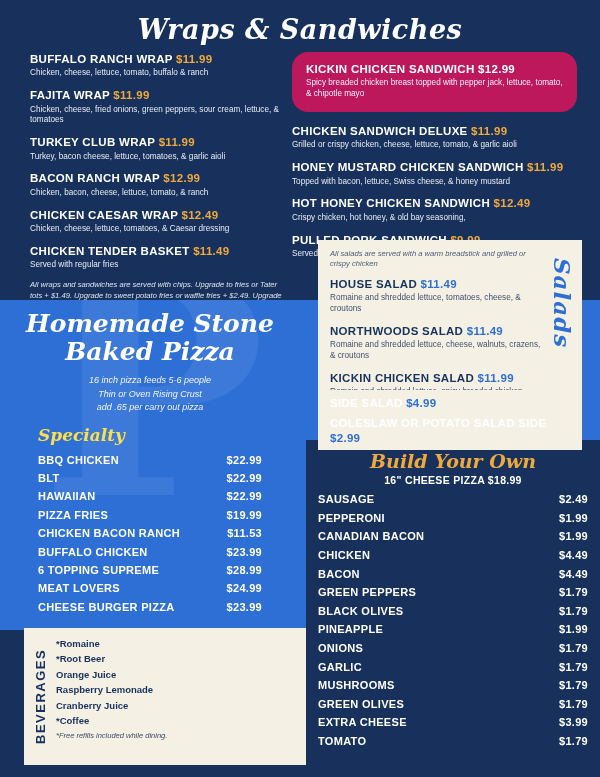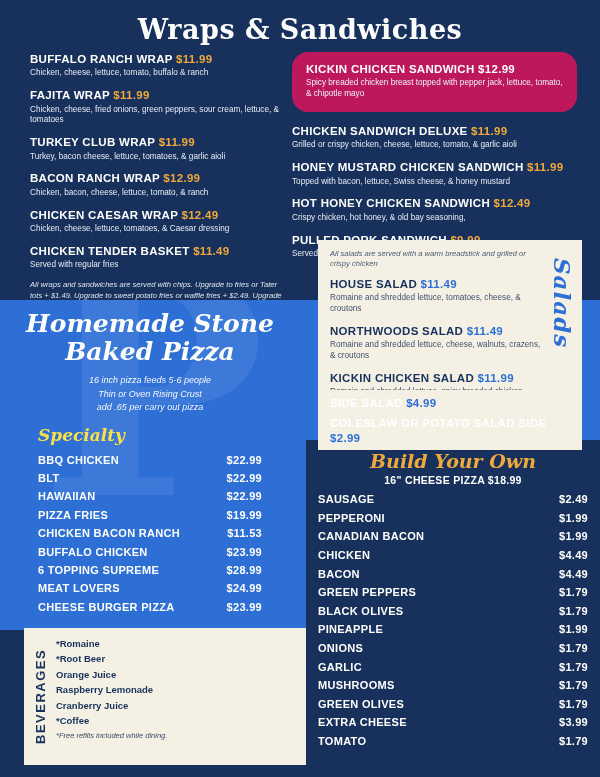--- a/index.html
+++ b/index.html
@@ -13,20 +13,21 @@
   }
   .page { width: 600px; height: 777px; position: relative; }
 
   
   .top-section {
     position: absolute; top: 0; left: 0; width: 600px; height: 300px;
     background: #17315c;
   }
   .script-title {
     font-family: "DejaVu Serif", serif;
+    font-style: italic;
     font-weight: bold;
     text-align: center;
     font-size: 27px;
     letter-spacing: 0.5px;
     padding-top: 14px;
     color: #ffffff;
   }
 
   .col-left { position: absolute; left: 30px; top: 52px; width: 255px; }
   .col-right { position: absolute; left: 292px; top: 52px; width: 285px; }

